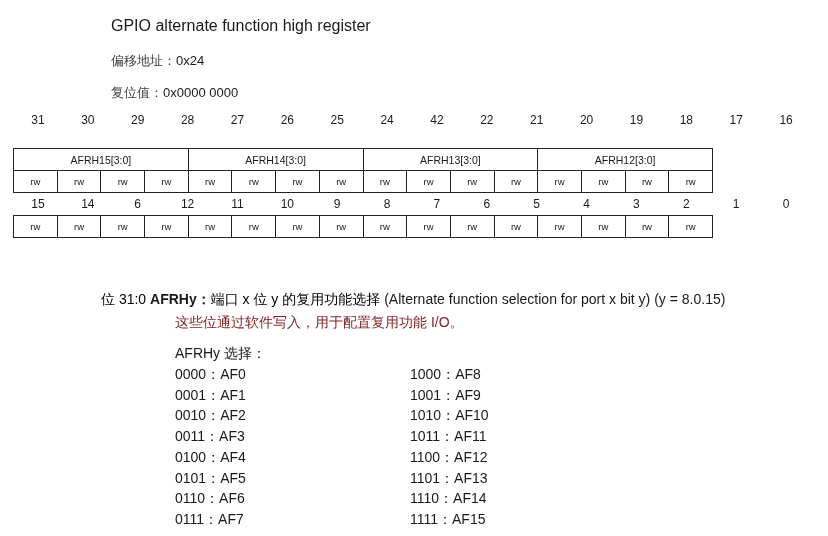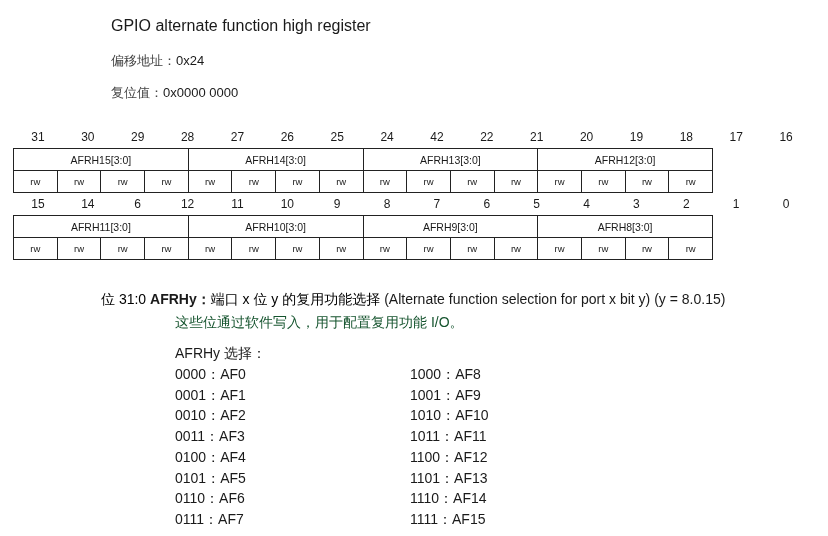--- a/index.html
+++ b/index.html
@@ -11,36 +11,36 @@
   .meta .cn { color:#444; }
   .bitnums { position:absolute; left:13px; width:798px; display:flex; font-size:12px; }
   .bitnums span { flex:1; text-align:center; }
   table.reg { position:absolute; left:13px; width:700px; border-collapse:collapse; table-layout:fixed; }
   table.reg td { border:1.3px solid #222; text-align:center; padding:0; font-size:10.5px; }
   table.reg tr.field td { height:21px; }
   table.reg tr.access td { height:21px; font-size:9.5px; color:#222; }
   .desc1 { left:101px; top:291px; font-size:14px; white-space:nowrap; }
   .desc1 .cn { color:#000000; }
   .desc1 b { font-weight:bold; }
-  .desc2 { left:175px; top:314px; font-size:14px; color:#14532d; }
+  .desc2 { left:175px; top:314px; font-size:14px; color:#7f1d1d; }
   .sel-title { left:175px; top:345px; font-size:14px; }
   .opt { font-size:14px; }
 </style>
 </head>
 <body>
 
 <div class="abs title">GPIO alternate function high register</div>
 <div class="abs meta" style="top:52px;">
   <span class="cn">偏移地址：</span><span>0x24</span>
 </div>
 <div class="abs meta" style="top:84px;">
   <span class="cn">复位值：</span><span>0x0000 0000</span>
 </div>
 
-<div class="bitnums" style="top:130px;">
+<div class="bitnums" style="top:113px;">
   <span>31</span>
   <span>30</span>
   <span>29</span>
   <span>28</span>
   <span>27</span>
   <span>26</span>
   <span>25</span>
   <span>24</span>
   <span>42</span>
   <span>22</span>
@@ -93,26 +93,20 @@
   <span>6</span>
   <span>5</span>
   <span>4</span>
   <span>3</span>
   <span>2</span>
   <span>1</span>
   <span>0</span>
 </div>
 <table class="reg" style="top:215px;">
   <tbody>
-      <tr class="field">
-    <td colspan="4">AFRH11[3:0]</td>
-    <td colspan="4">AFRH10[3:0]</td>
-    <td colspan="4">AFRH9[3:0]</td>
-    <td colspan="4">AFRH8[3:0]</td>
-  </tr>
   <tr class="access">
     <td>rw</td>
     <td>rw</td>
     <td>rw</td>
     <td>rw</td>
     <td>rw</td>
     <td>rw</td>
     <td>rw</td>
     <td>rw</td>
     <td>rw</td>

